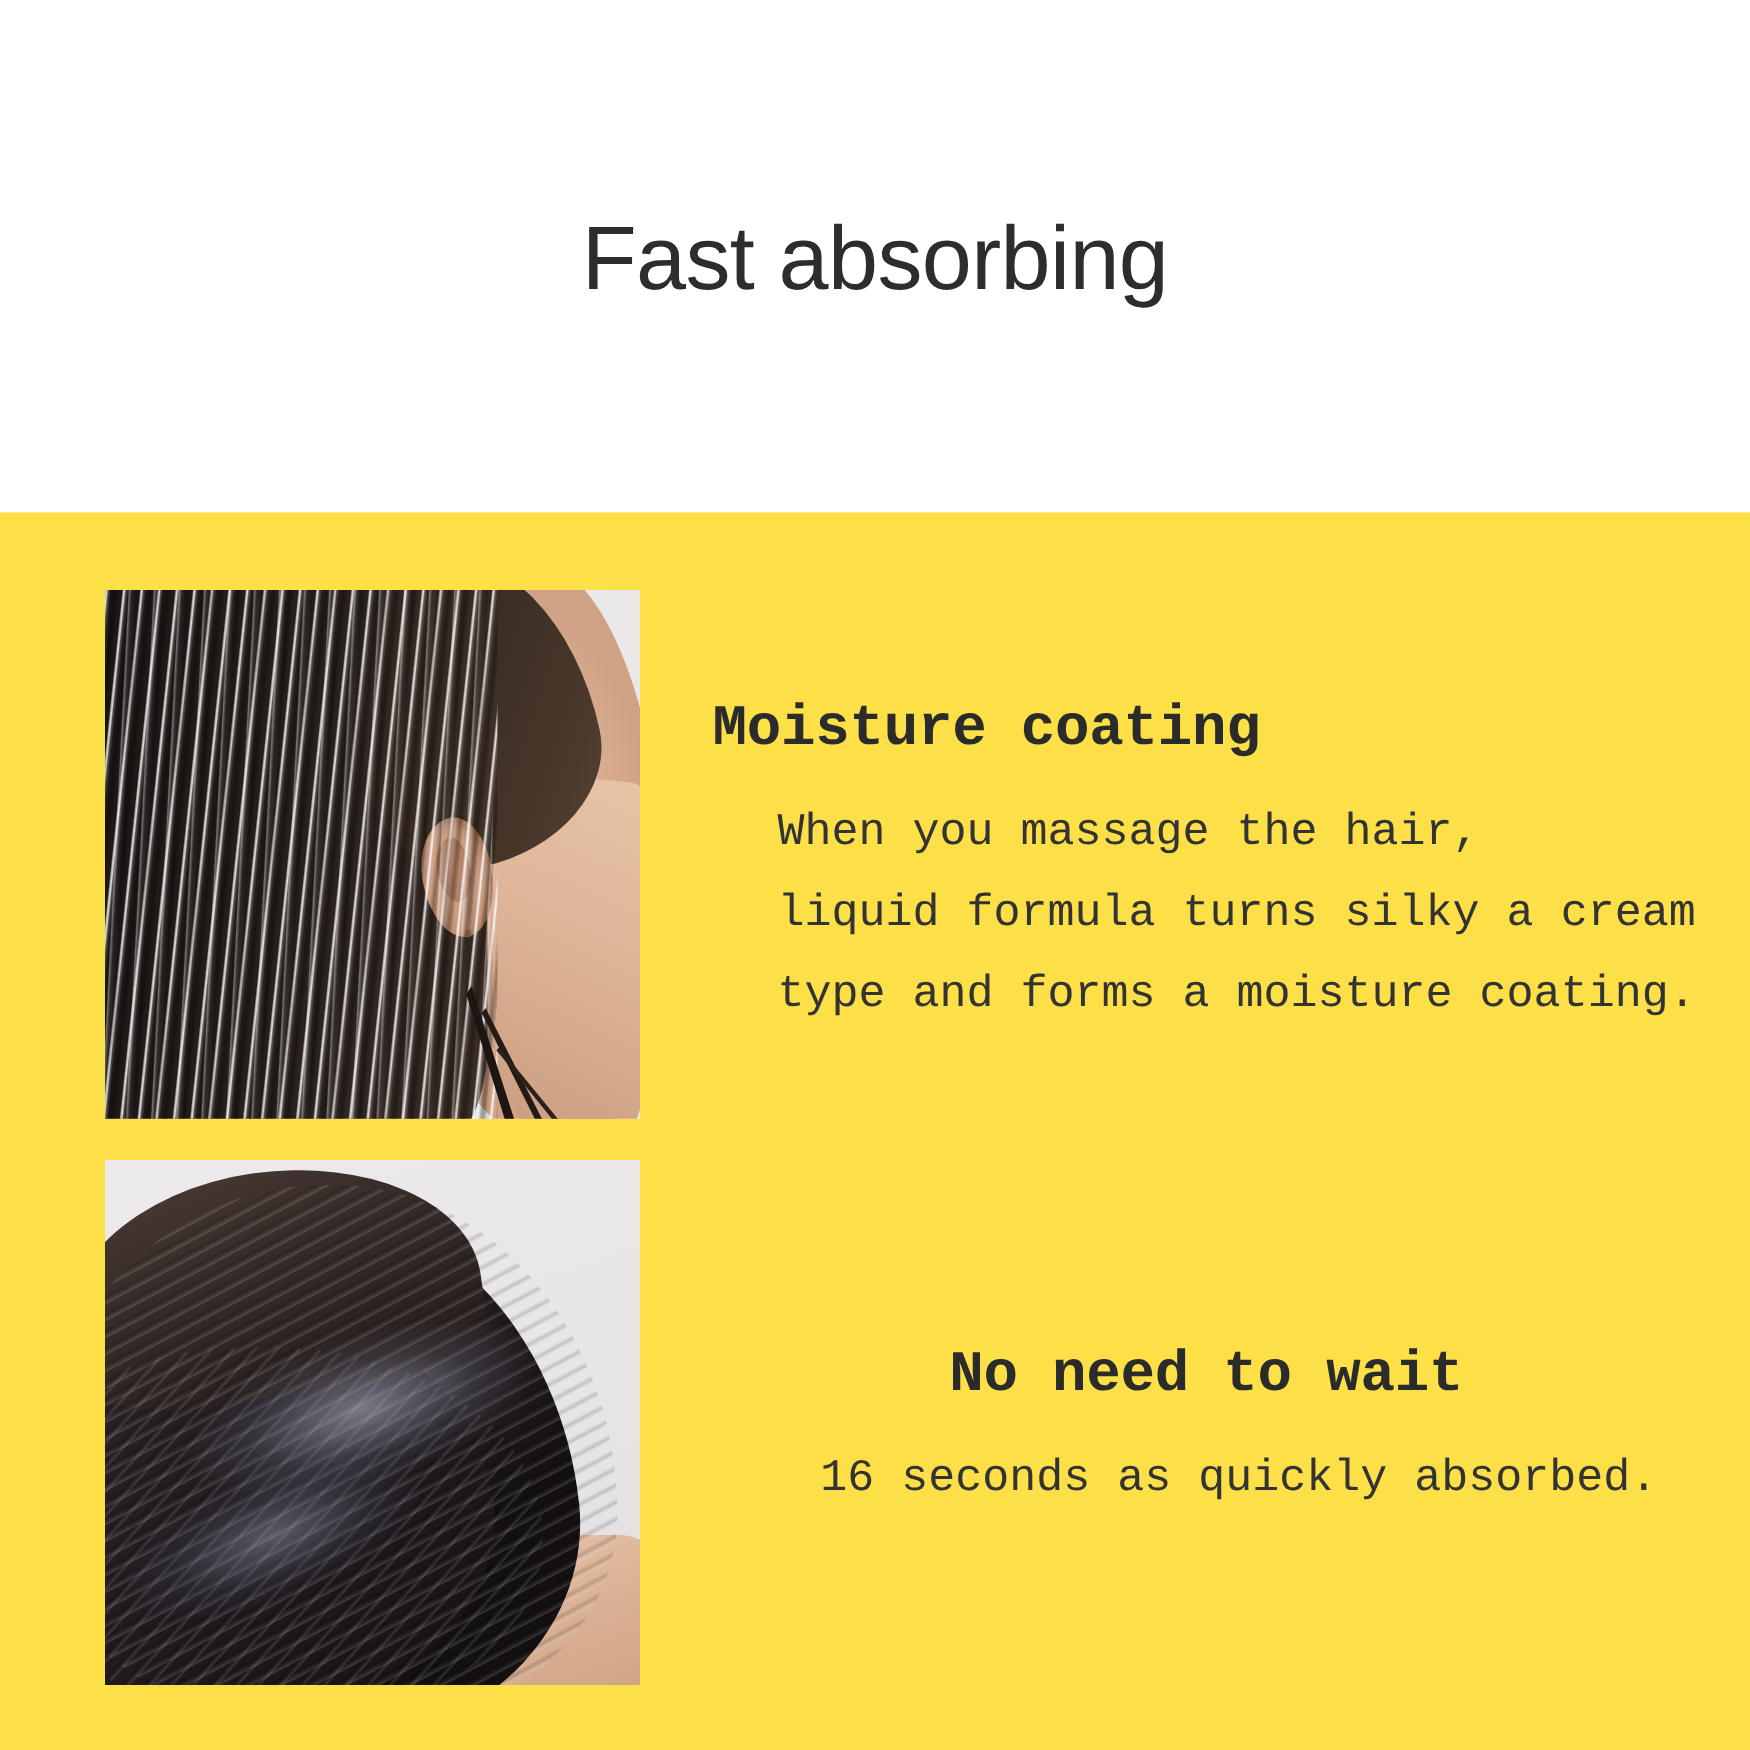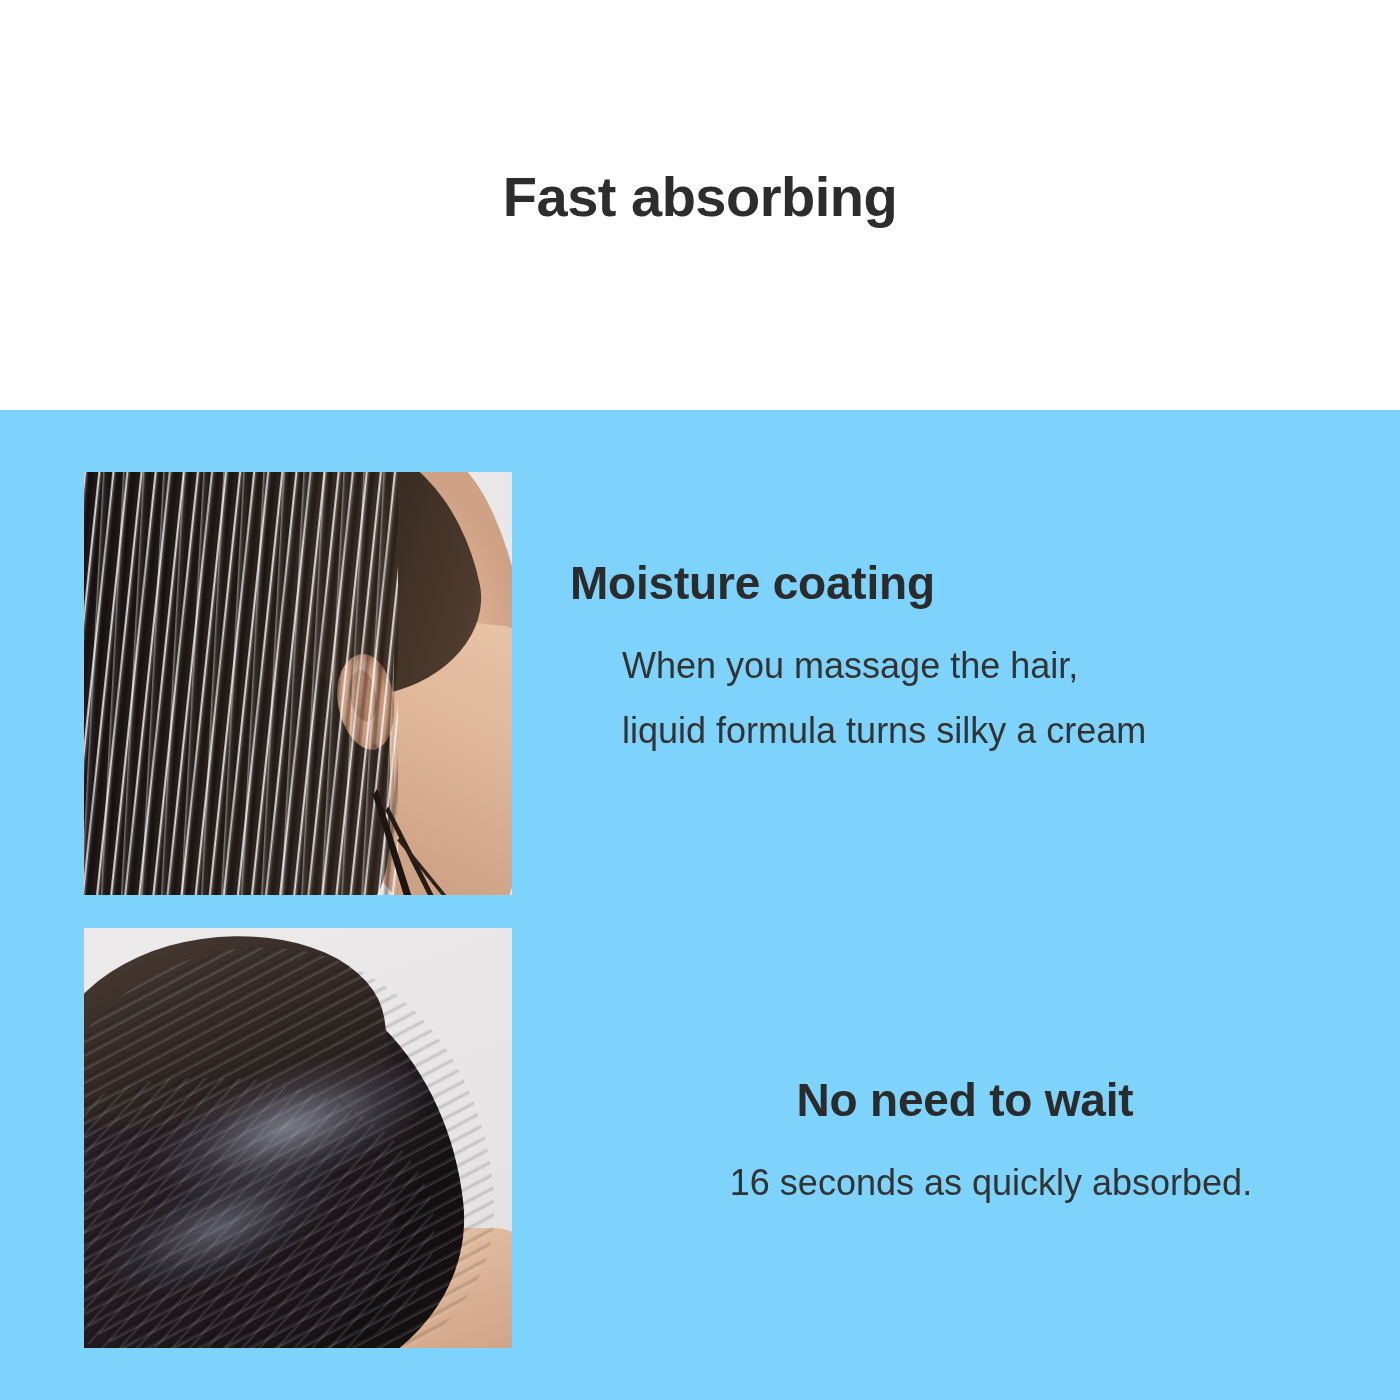--- a/index.html
+++ b/index.html
@@ -30,37 +30,38 @@
     background: #ffffff;
     box-sizing: border-box;
   }
   .headline {
     position: absolute;
     left: 0;
     top: 104px;
     width: 1400px;
     text-align: center;
     color: #2d2d2d;
-    font-size: 56px;
+    font-size: 72px;
     line-height: 110px;
-    font-weight: bold;
+    font-weight: normal;
     letter-spacing: -0.5px;
   }
   .headline .hl-line {
     display: block;
   }
 
   
   .content {
     position: absolute;
     left: 0;
     top: 410px;
     width: 1400px;
     height: 990px;
-    background: #7dd3fc;
+    background: #fde047;
+    font-family: Liberation Mono, monospace;
   }
 
   
   .photo {
     position: absolute;
     left: 84px;
     width: 428px;
     height: 423px;
     overflow: hidden;
     background: #ebe9ea;
@@ -376,20 +377,21 @@
         <div class="p2-sheen-a"></div>
         <div class="p2-sheen-b"></div>
       </div>
     </div>
 
     <div class="feature feature-1">
       <h2 class="feature-title">Moisture coating</h2>
       <p class="feature-body">
         <span class="bl">When you massage the hair,</span>
         <span class="bl">liquid formula turns silky a cream</span>
+        <span class="bl">type and forms a moisture coating.</span>
       </p>
     </div>
 
     <div class="feature feature-2">
       <h2 class="feature-title">No need to wait</h2>
       <p class="feature-body">
         <span class="bl">16 seconds as quickly absorbed.</span>
       </p>
     </div>
 

